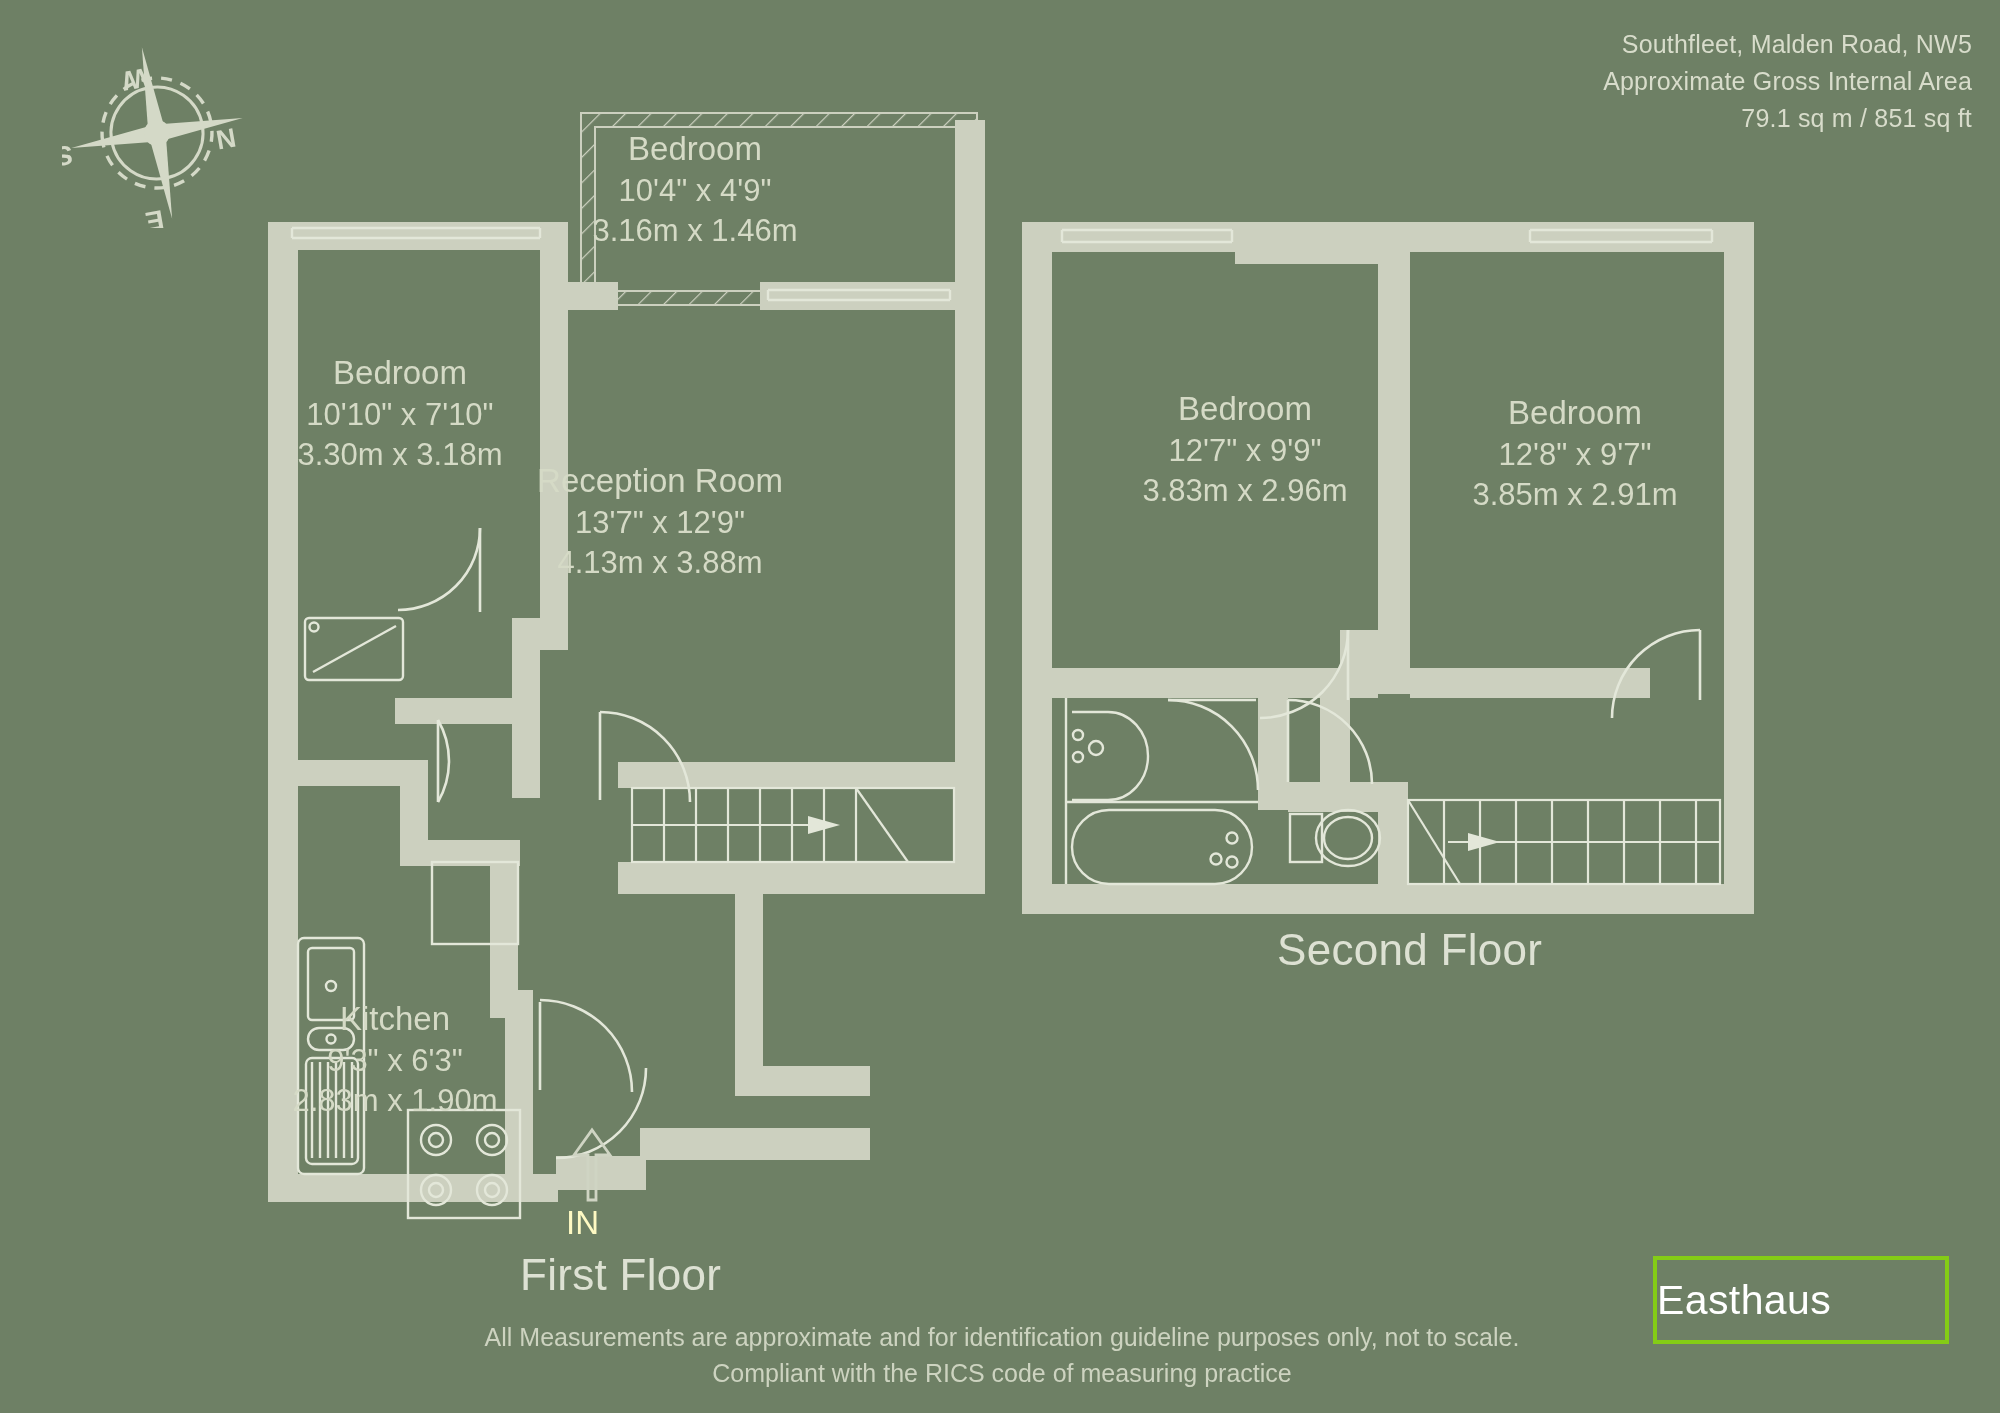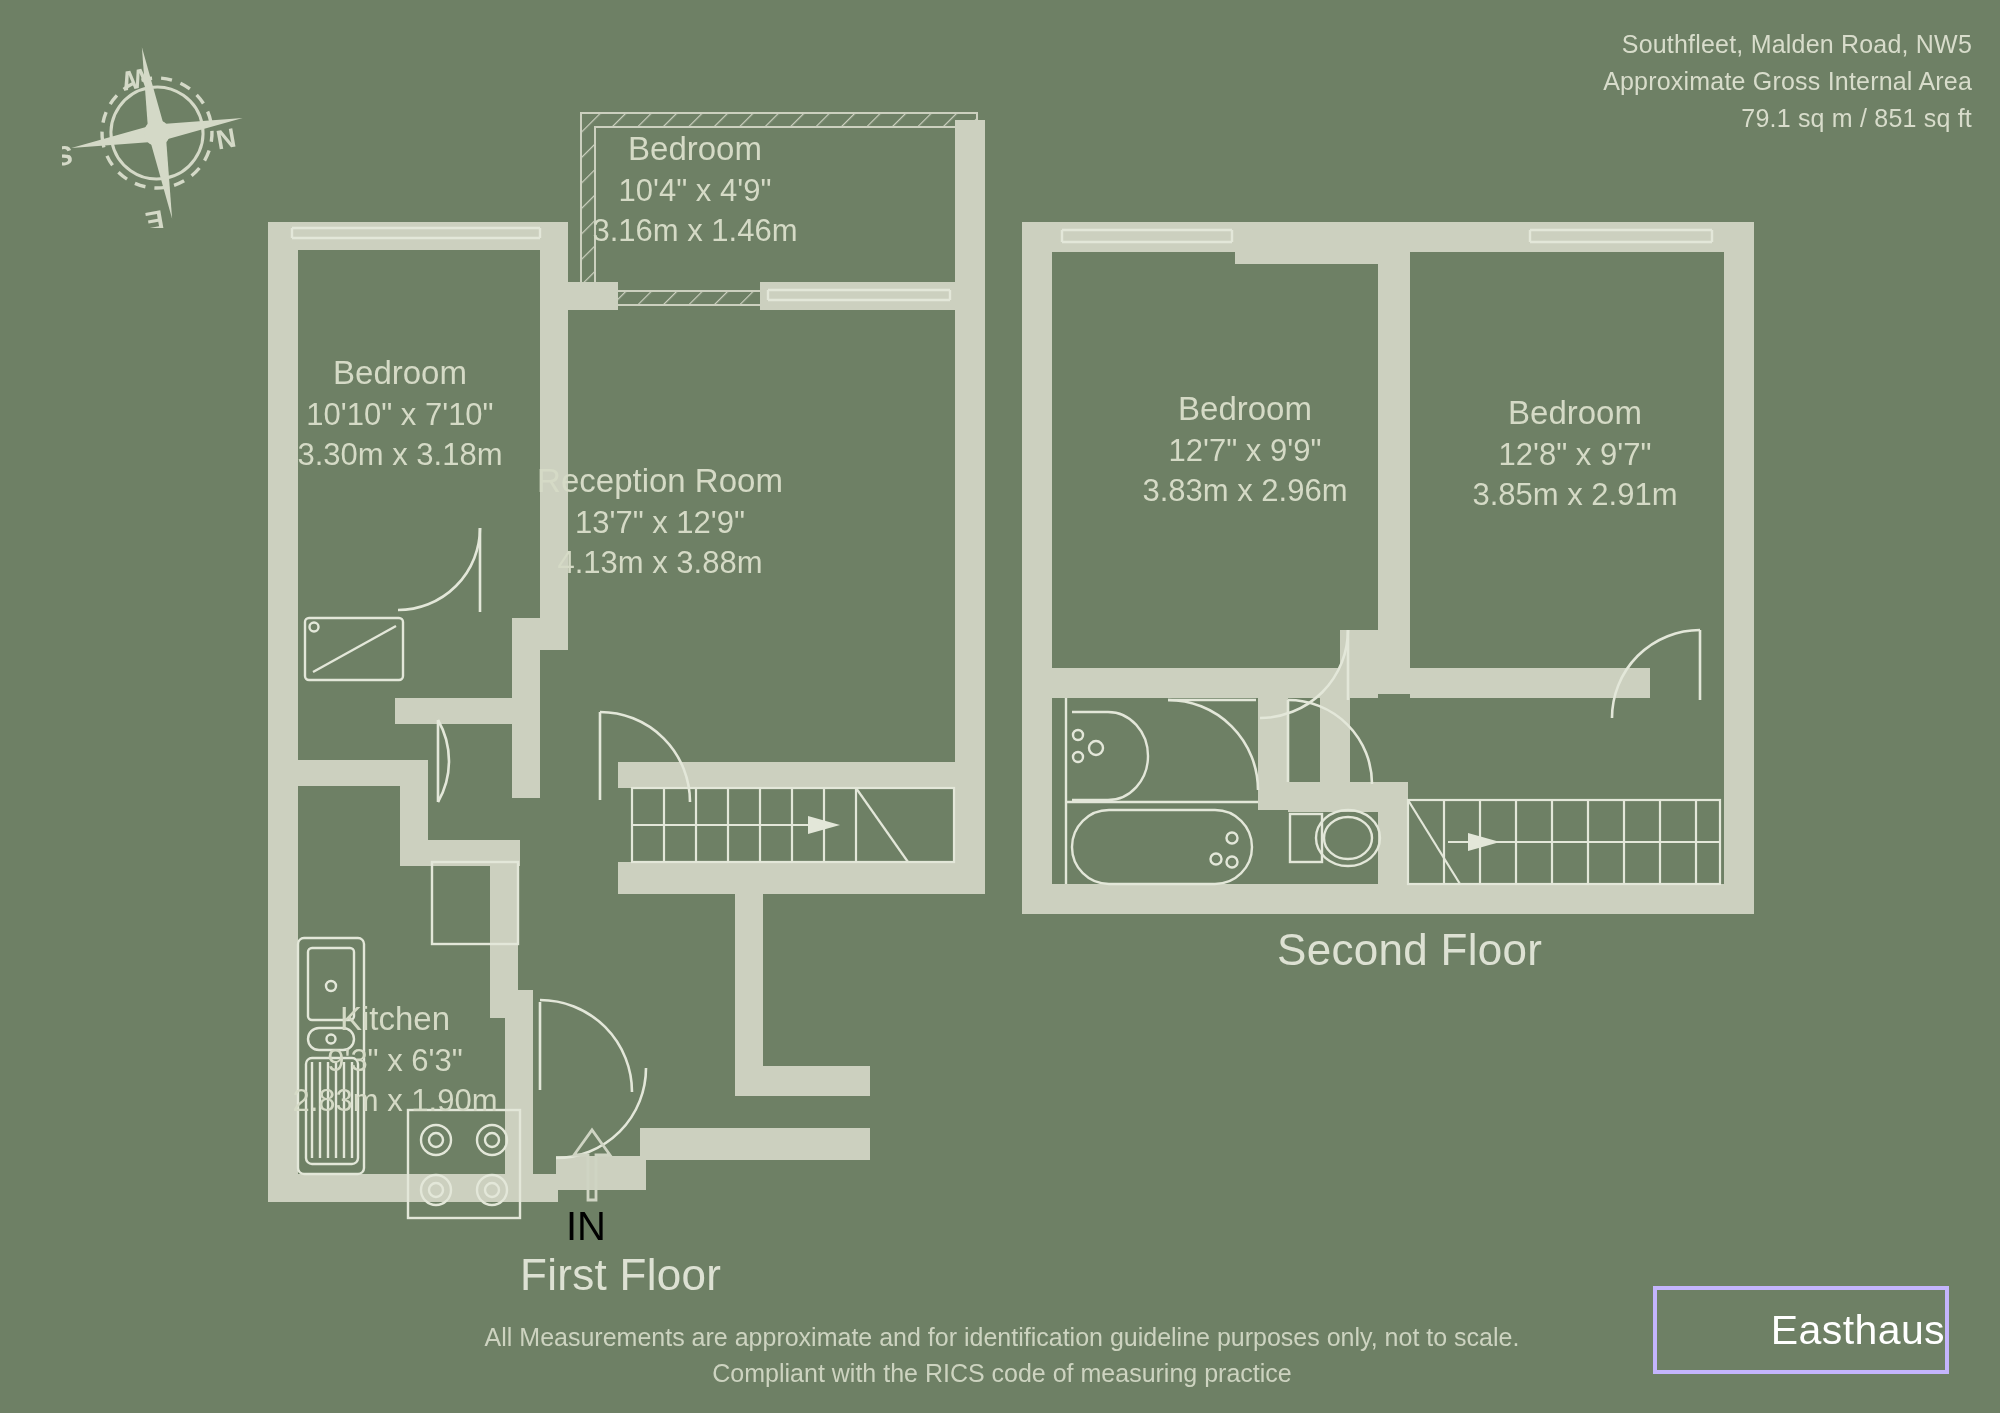--- a/index.html
+++ b/index.html
@@ -51,37 +51,37 @@
 
   .floor-title{
     position:absolute;color:#dde1d3;font-size:44px;font-weight:500;
     letter-spacing:.3px;
   }
   .floor-first{left:520px;top:1250px;}
   .floor-second{left:1245px;top:925px;margin-left:32px;}
 
   .in-label{
     position:absolute;left:566px;top:1204px;
-    color:#000000;font-size:40px;font-weight:500;
+    color:#fef9c3;font-size:33px;font-weight:500;
   }
 
   
   .footer{
     position:absolute;left:4px;right:0;top:1320px;
     text-align:center;color:#cdd3c0;
     font-size:25px;line-height:1.42;font-weight:400;
   }
   .footer .l2{display:block;}
 
   
   .logo{
     position:absolute;left:1653px;top:1256px;
     width:288px;height:80px;
-    border:4px solid #c4b5fd;
-    display:flex;align-items:center;justify-content:flex-end;margin-top:30px;
+    border:4px solid #84cc16;
+    display:flex;align-items:center;justify-content:flex-start;
   }
   .logo span{
     color:#ffffff;font-size:41px;font-weight:500;letter-spacing:.4px;
   }
 </style>
 </head>
 <body>
 
 <div class="root">
 

